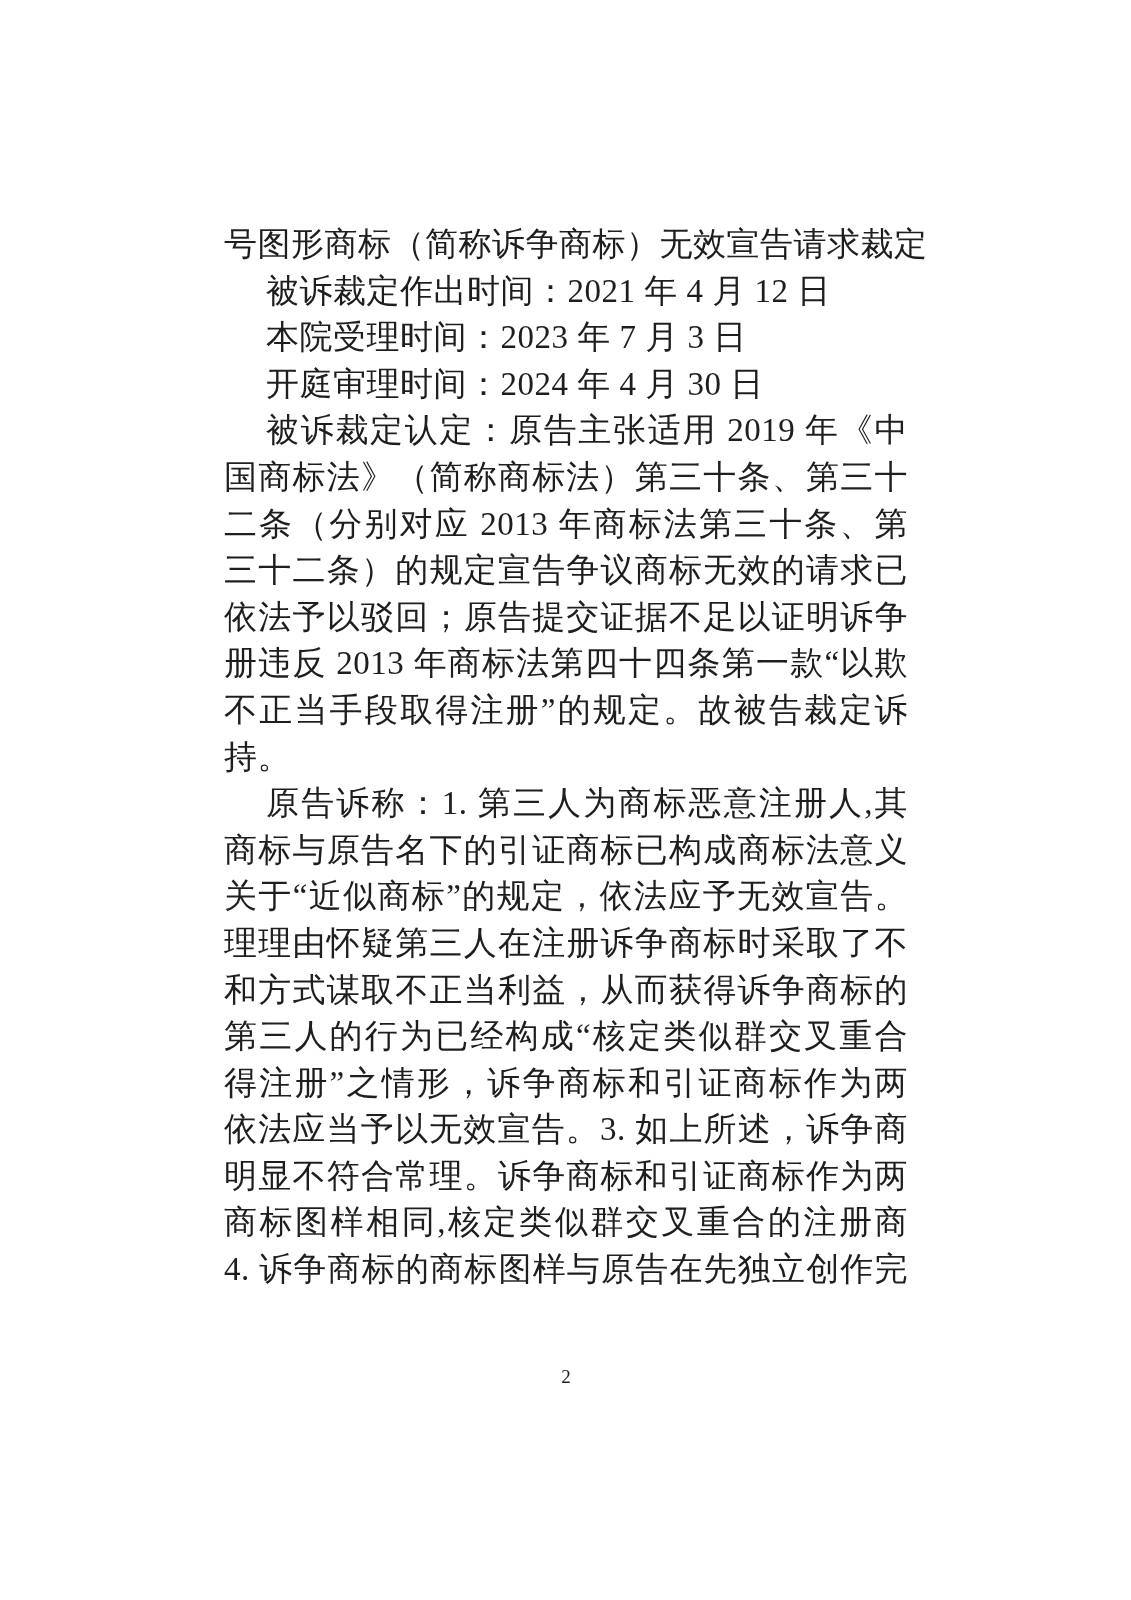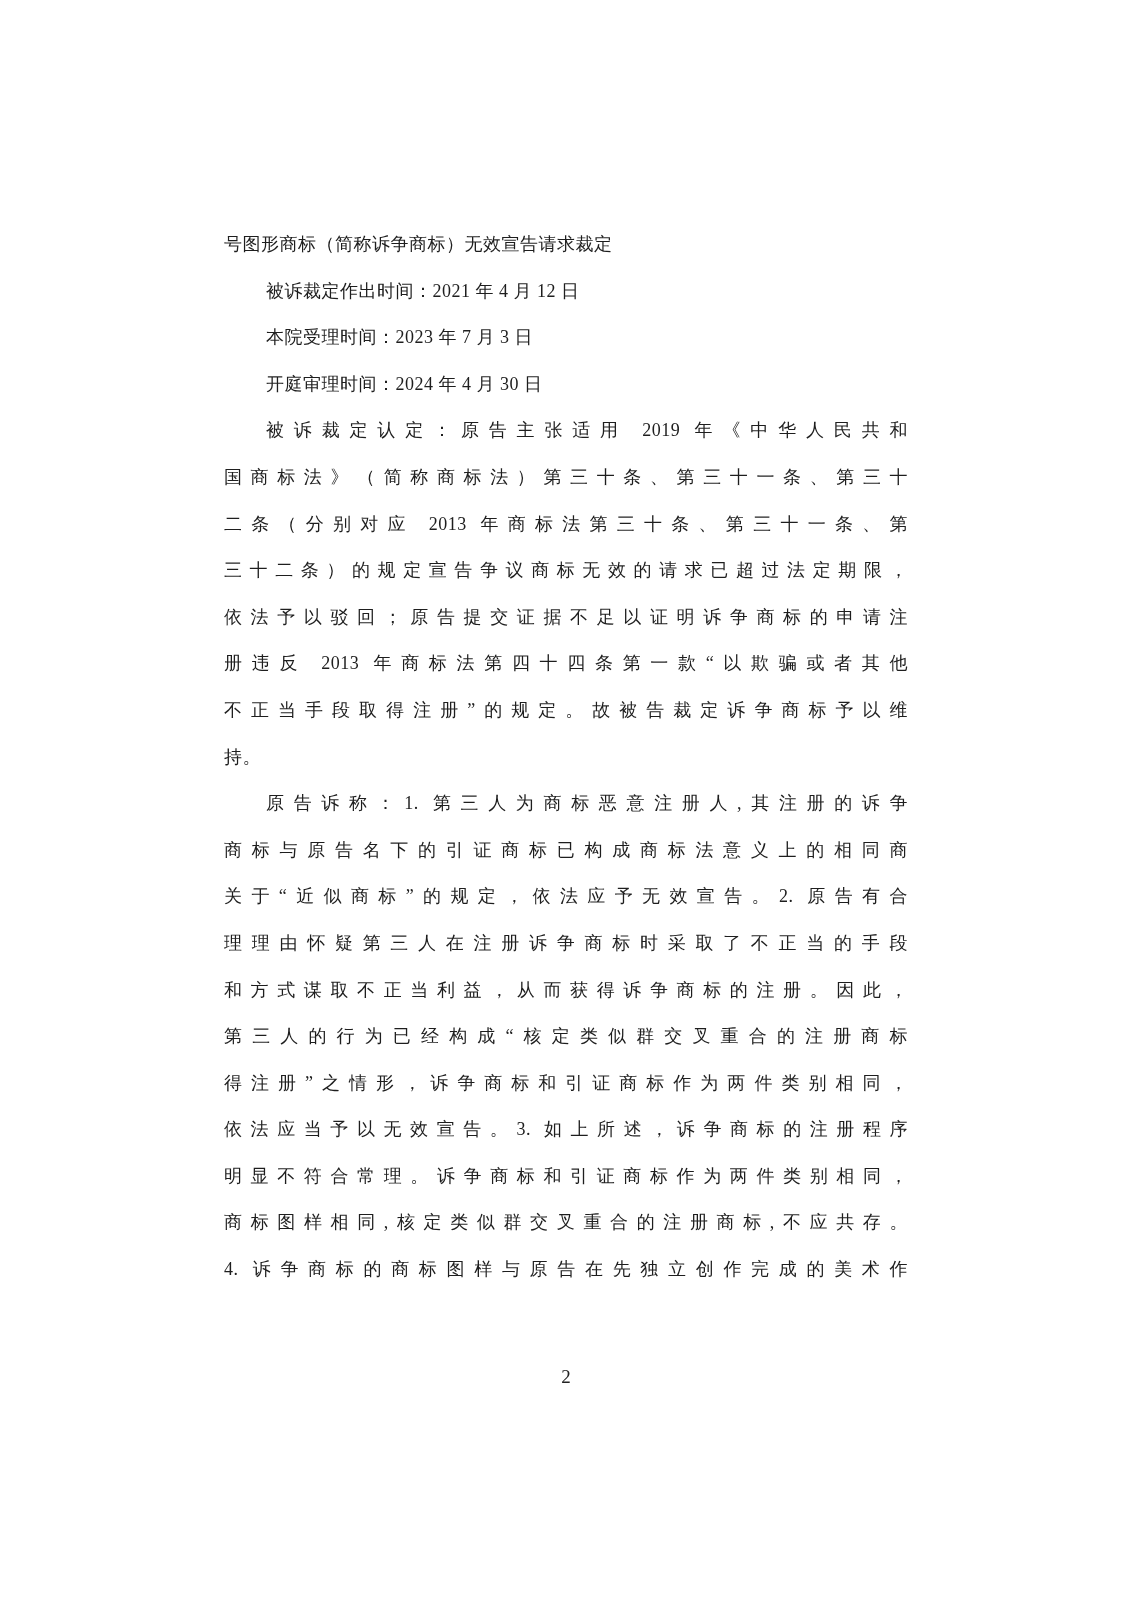--- a/index.html
+++ b/index.html
@@ -16,21 +16,21 @@
     font-family: "Liberation Serif", "DejaVu Serif", serif;
     color: #1e1e1e;
   }
   .text-block {
     position: absolute;
     left: 224px;
     top: 221px;
     width: 684px;
   }
   .line {
-    font-size: 18px;
+    font-size: 33px;
     line-height: 46.6px;
     height: 46.6px;
     letter-spacing: 0.5px;
     white-space: nowrap;
   }
   .line.fill {
     white-space: normal;
     overflow: hidden;
     text-align: justify;
     text-align-last: justify;

